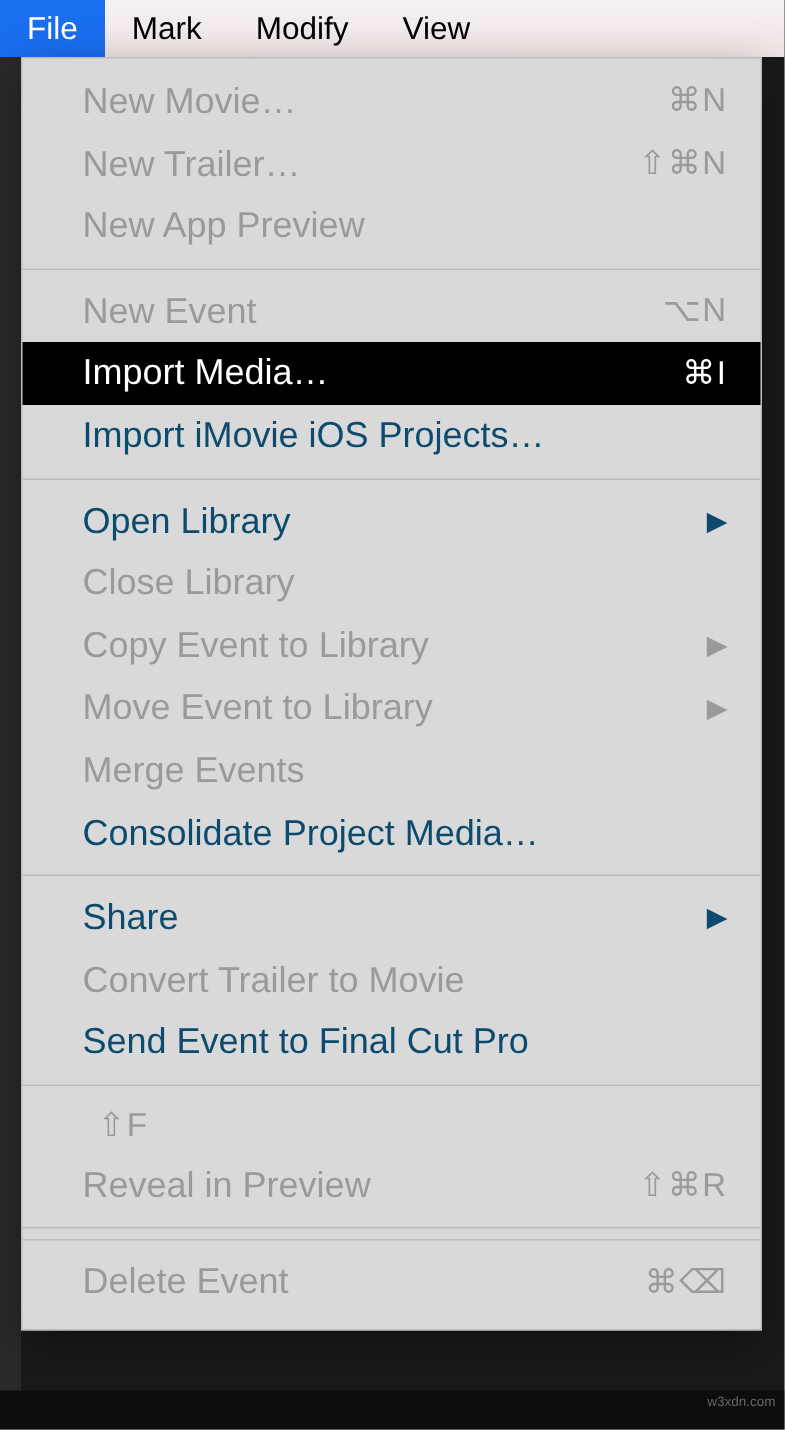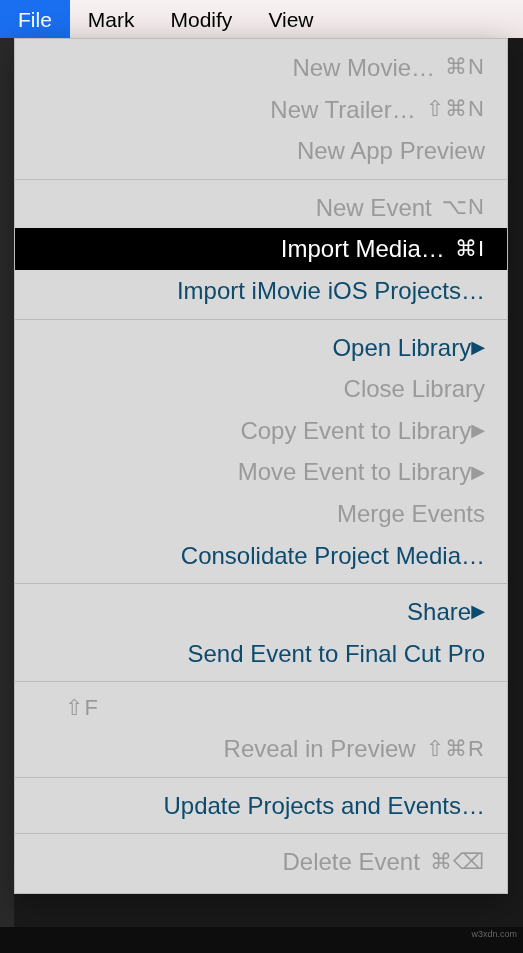--- a/index.html
+++ b/index.html
@@ -44,21 +44,21 @@
       padding: 4px 22px 4px 40px;
       font-size: 24px;
       color: #0c4a6e;
       line-height: 1.4;
     }
     .menu-item.disabled { color: #9a9a9a; }
     .menu-item.selected {
       background: #000000;
       color: #fff;
     }
-    .menu-item .label { flex: 1; text-align: right; }
+    .menu-item .label { flex: 1; }
     .menu-item .shortcut {
       font-size: 22px;
       letter-spacing: 1px;
       margin-left: 10px;
     }
     .menu-item .submenu-arrow {
       margin-left: auto;
       font-size: 18px;
     }
     .menu-separator {
@@ -158,39 +158,39 @@
   <div class="menu-item">
     <span class="label">Consolidate Project Media…</span>
   </div>
 
   <div class="menu-separator"></div>
 
   <div class="menu-item">
     <span class="label">Share</span>
     <span class="submenu-arrow">▶</span>
   </div>
+  <div class="menu-item disabled">
+    <span class="label">Convert Trailer to Movie</span>
+  </div>
   <div class="menu-item">
     <span class="label">Send Event to Final Cut Pro</span>
   </div>
 
   <div class="menu-separator"></div>
 
   <div class="menu-item disabled">
     <span class="shortcut">⇧F</span>
   </div>
   <div class="menu-item disabled">
     <span class="label">Reveal in Preview</span>
     <span class="shortcut">⇧⌘R</span>
   </div>
 
   <div class="menu-separator"></div>
 
-  <div class="menu-item">
-    <span class="label">Update Projects and Events…</span>
-  </div>
 
   <div class="menu-separator"></div>
 
   <div class="menu-item disabled">
     <span class="label">Delete Event</span>
     <span class="shortcut">⌘⌫</span>
   </div>
 
 </div>
 

